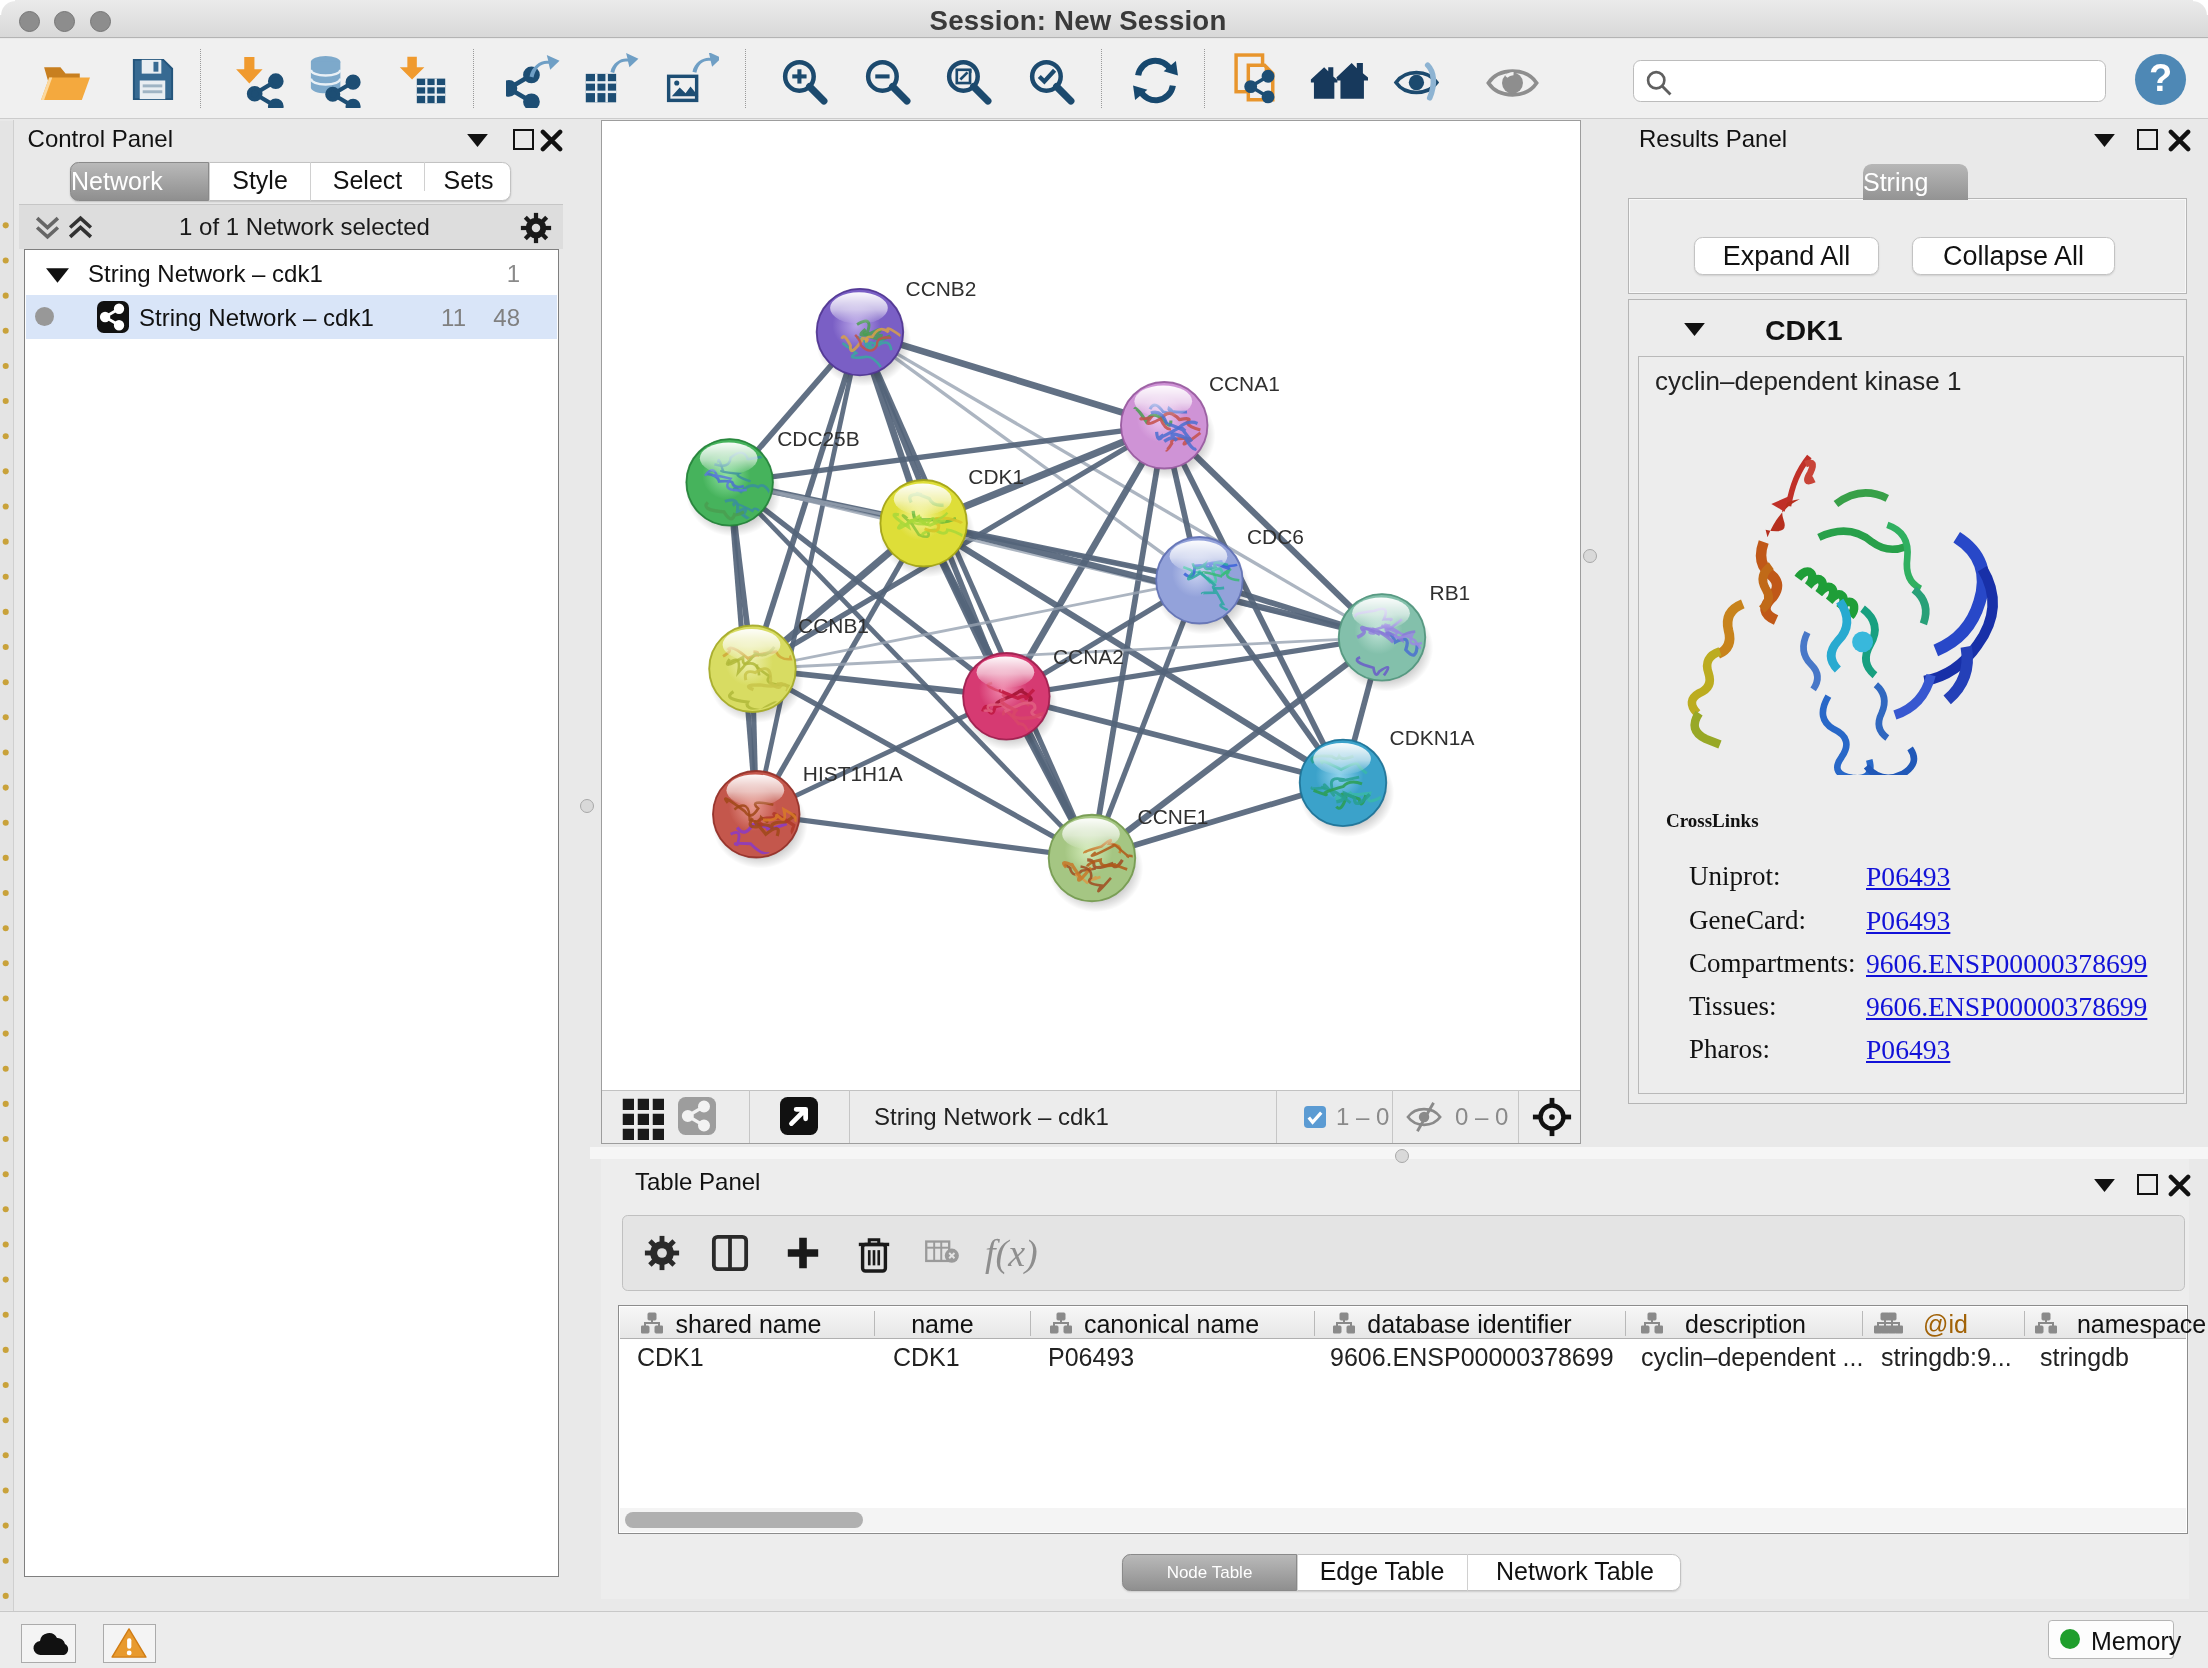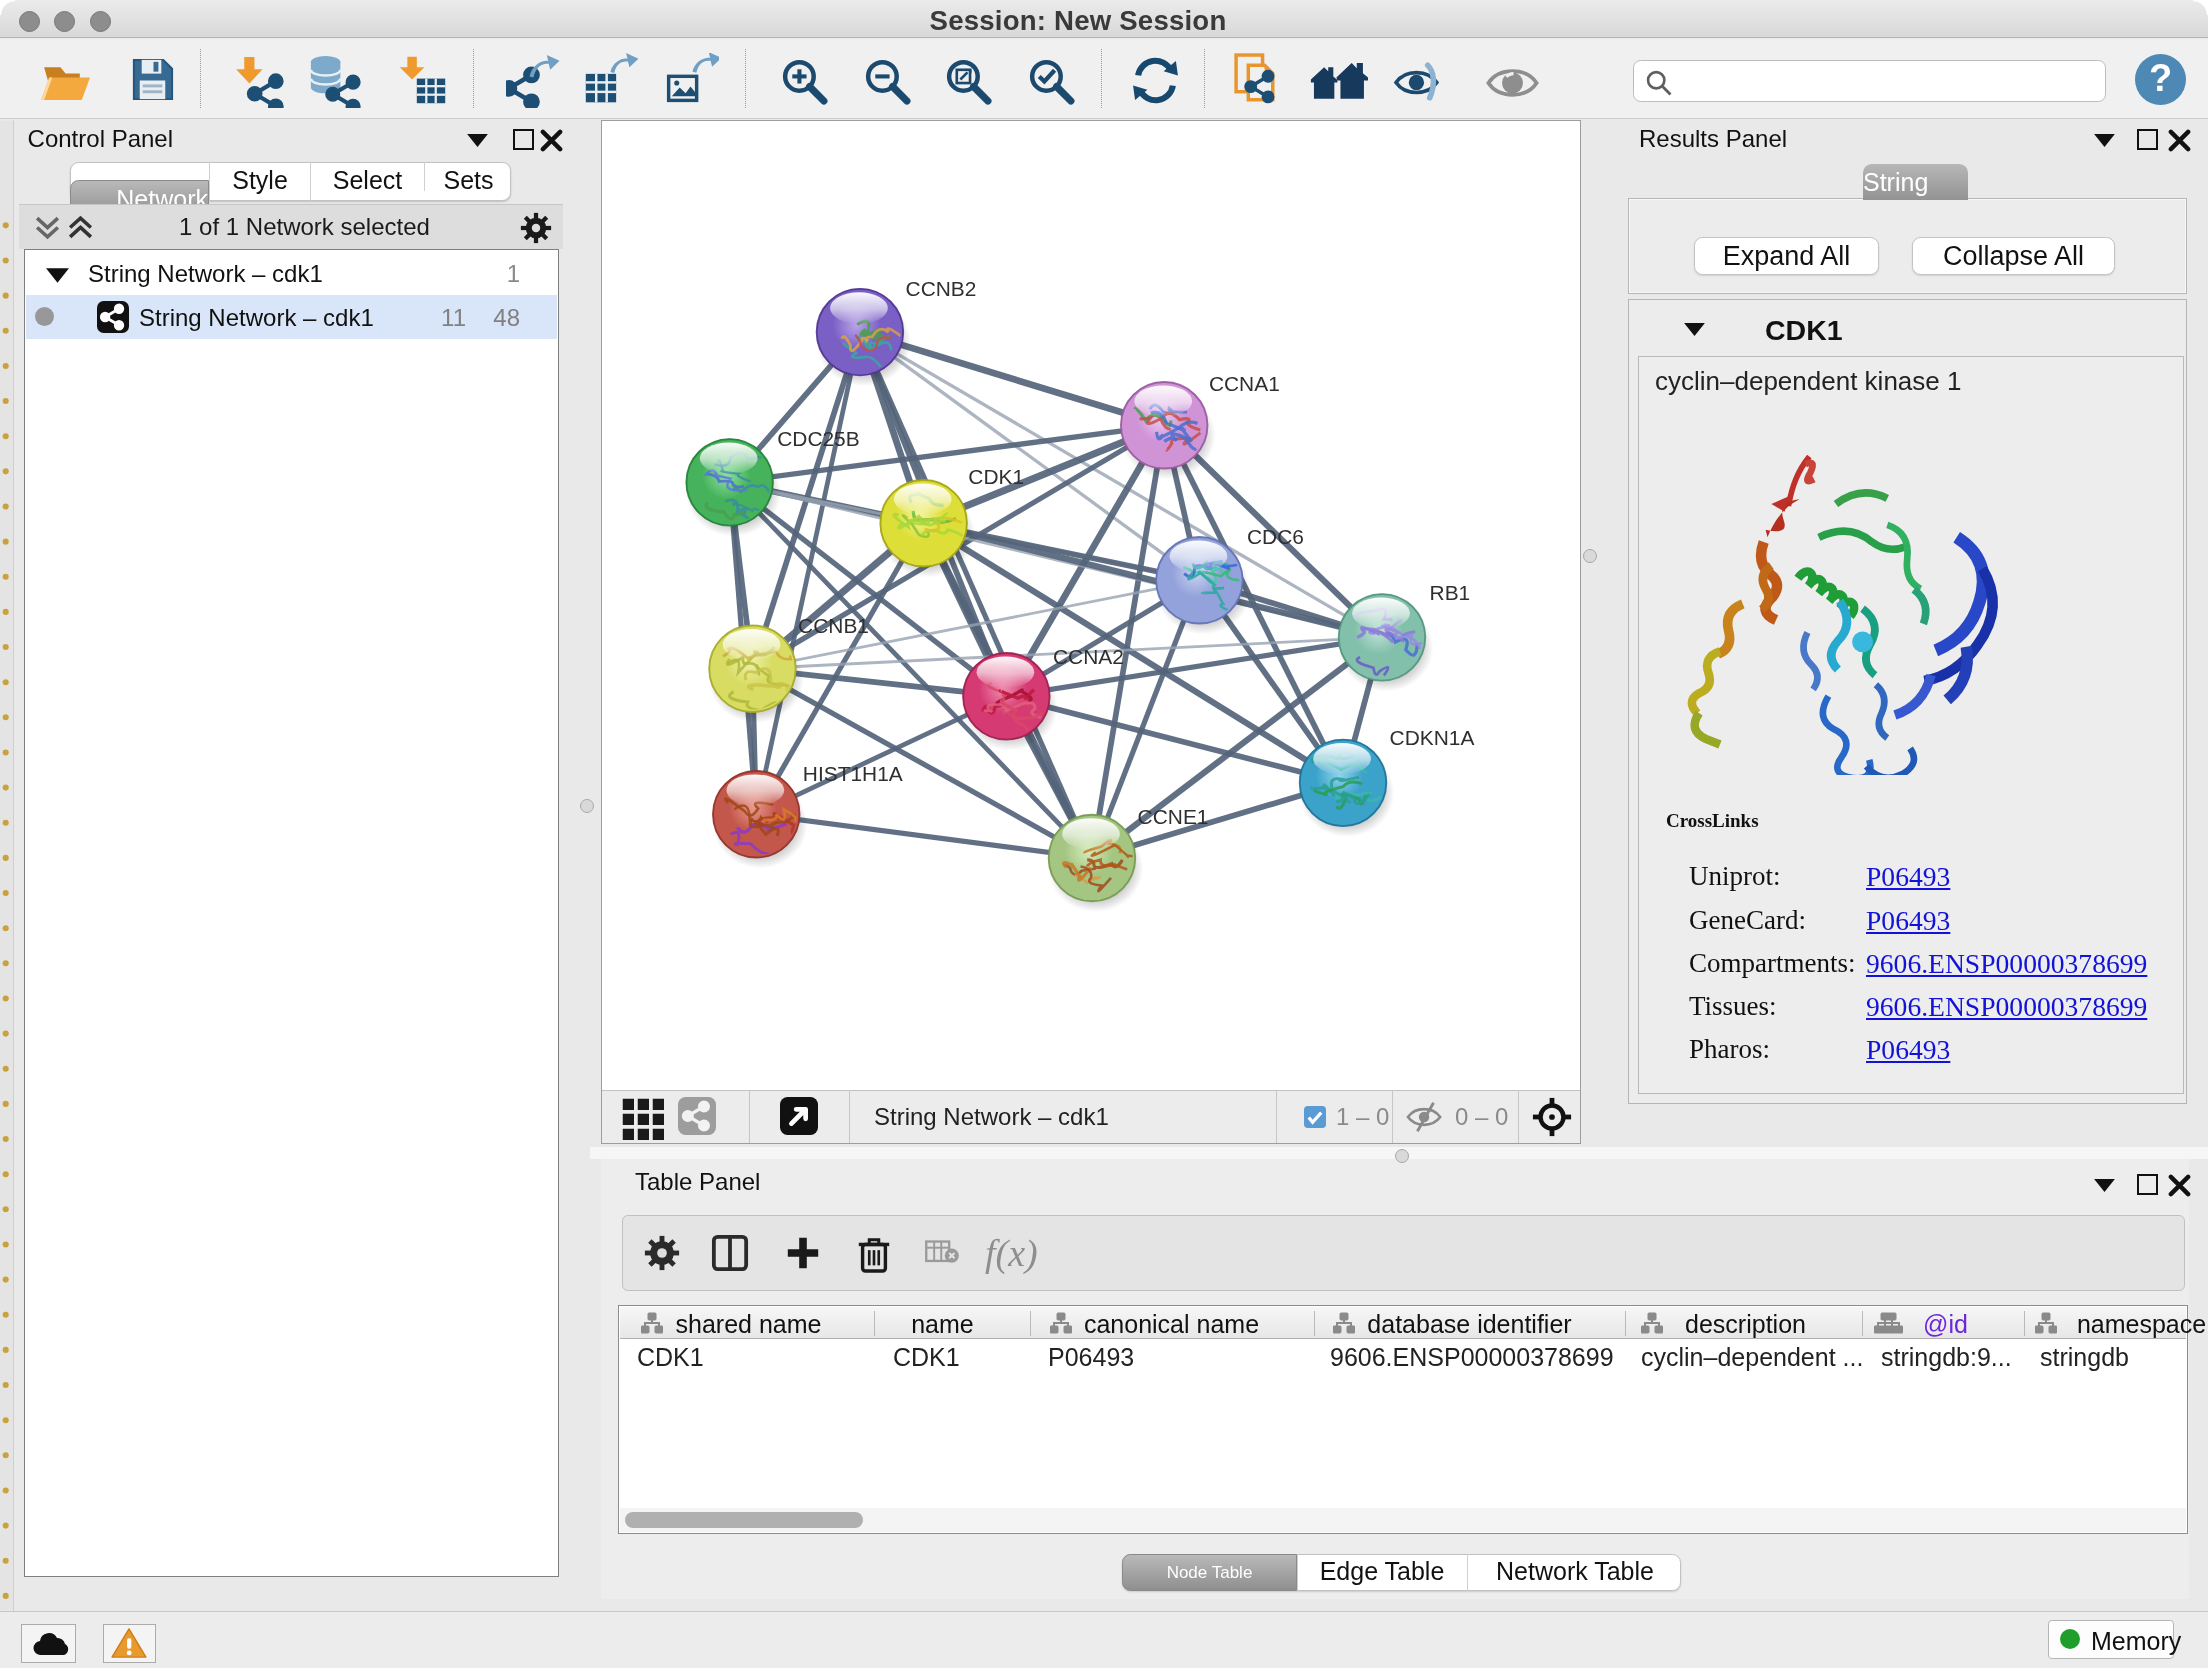--- a/index.html
+++ b/index.html
@@ -200,21 +200,21 @@
 <div class="abs" style="left:13.3px;top:120px;width:1px;height:1491px;background:#cfcfcf"></div>
 <div class="abs" style="left:27.6px;top:125px;font-size:24px;color:#111">Control Panel</div>
 <svg style="position:absolute;left:465px;top:132px;" width="25" height="17" viewBox="0 0 24 18">
     <path d="M1 2 h22 l-11 14 z" fill="#111"></path>
   </svg>
 <div class="abs" style="left:513px;top:129px;width:21px;height:21px;border:2.5px solid #111"></div>
 <svg style="position:absolute;left:540px;top:129px;" width="23" height="23" viewBox="0 0 24 24">
     <path d="M3 3 L21 21 M21 3 L3 21" stroke="#111" stroke-width="4.6" stroke-linecap="round"></path>
   </svg>
 <div class="abs" style="left:70px;top:162px;width:441px;height:39px;background:#ffffff;border:1px solid #c2c2c2;border-radius:8.6px;box-shadow:0 1px 1.9px rgba(0,0,0,0.18)"></div>
-<div class="abs" style="left:70px;top:180px;width:139px;height:39px;background:linear-gradient(#b9b9b9,#8f8f8f);border-radius:8.6px 0 0 8.6px;border:1px solid #8a8a8a;color:#fff;font-size:25px;text-align:right;line-height:37px">Network</div>
+<div class="abs" style="left:70px;top:162px;width:139px;height:39px;background:linear-gradient(#b9b9b9,#8f8f8f);border-radius:8.6px 0 0 8.6px;border:1px solid #8a8a8a;color:#fff;font-size:25px;text-align:left;line-height:37px">Network</div>
 <div class="abs" style="left:209px;top:162px;width:101px;height:39px;border-left:1px solid #d0d0d0;color:#111;font-size:25px;text-align:center;line-height:37px">Style</div>
 <div class="abs" style="left:310px;top:162px;width:114px;height:39px;border-left:1px solid #d0d0d0;color:#111;font-size:25px;text-align:center;line-height:37px">Select</div>
 <div class="abs" style="left:424px;top:162px;width:88px;height:29px;border-left:1px solid #d0d0d0;color:#111;font-size:25px;text-align:center;line-height:37px">Sets</div>
 <div class="abs" style="left:19px;top:204px;width:544px;height:45px;background:#dddddd;border-top:1px solid #c6c6c6"></div>
 <svg style="position:absolute;left:34px;top:215px;" width="27" height="25" viewBox="0 0 26 24">
     <g fill="none" stroke="#666" stroke-width="3.4">
       <path d="M3 3 l10 9 10 -9"></path>
       <path d="M3 12 l10 9 10 -9"></path>
     </g>
   </svg>
@@ -804,21 +804,21 @@
 <div class="abs" style="left:1603px;top:1310px;width:285px;text-align:center;font-size:25px;color:#111;overflow:hidden">description</div>
 <div class="abs" style="left:2024px;top:1311px;width:1px;height:25px;background:#b9b9b9"></div>
 <svg style="position:absolute;left:1874px;top:1312px;" width="22" height="22" viewBox="0 0 22 22">
     <g fill="#8a8a8a" stroke="#8a8a8a">
       <rect x="7" y="1" width="8" height="7" rx="1"></rect>
       <rect x="0" y="14" width="8" height="7" rx="1"></rect>
       <rect x="14" y="14" width="8" height="7" rx="1"></rect>
       <path d="M11 8 v3 M4 14 v-3 h14 v3" fill="none" stroke-width="2"></path>
     </g>
   </svg>
-<div class="abs" style="left:1803px;top:1310px;width:285px;text-align:center;font-size:25px;color:#6d28d9;overflow:hidden">@id</div>
+<div class="abs" style="left:1803px;top:1310px;width:285px;text-align:center;font-size:25px;color:#a16207;overflow:hidden">@id</div>
 <svg style="position:absolute;left:2035px;top:1312px;" width="22" height="22" viewBox="0 0 22 22">
     <g fill="#8a8a8a" stroke="#8a8a8a">
       <rect x="7" y="1" width="8" height="7" rx="1"></rect>
       <rect x="0" y="14" width="8" height="7" rx="1"></rect>
       <rect x="14" y="14" width="8" height="7" rx="1"></rect>
       <path d="M11 8 v3 M4 14 v-3 h14 v3" fill="none" stroke-width="2"></path>
     </g>
   </svg>
 <div class="abs" style="left:1999px;top:1310px;width:285px;text-align:center;font-size:25px;color:#111;overflow:hidden">namespace</div>
 <div class="abs" style="left:637px;top:1343px;font-size:25px;color:#222">CDK1</div>

